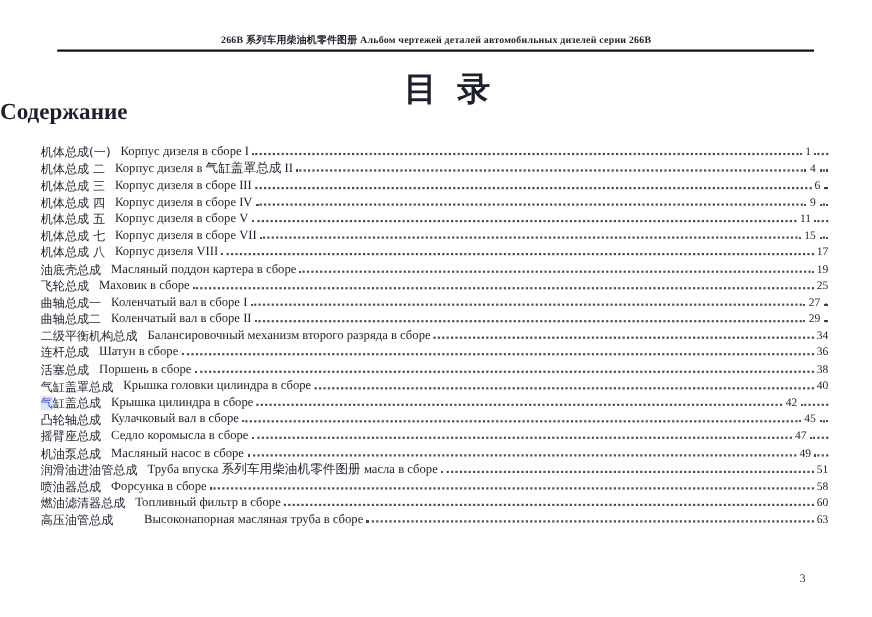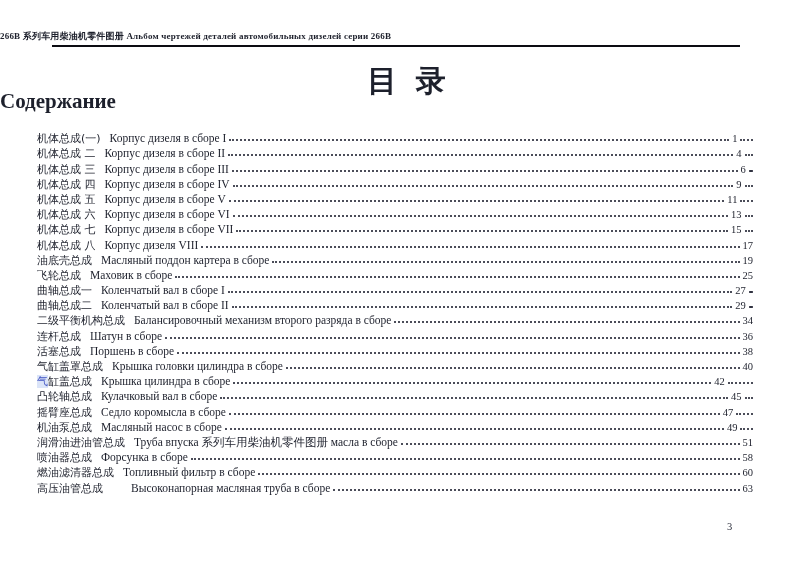--- a/index.html
+++ b/index.html
@@ -2,21 +2,21 @@
 <html><head>
 <meta charset="utf-8">
 <style>
   html,body{margin:0;padding:0;}
   body{
     width:793px;height:561px;background:#ffffff;position:relative;overflow:hidden;
     color:#1d202c;font-family:"Liberation Serif",serif;
     -webkit-font-smoothing:antialiased;
   }
   .header-text{
-    position:absolute;top:30px;left:0;width:100%;
+    position:absolute;top:30px;left:0;width:100%;text-align:center;
     font-size:9px;font-weight:bold;letter-spacing:.2px;
     font-family:"Liberation Serif",serif;
   }
   .header-rule{
     position:absolute;top:45px;left:52px;width:688px;height:2px;background:#0c0c12;
   }
   .title-zh{
     position:absolute;top:61px;left:0;width:100%;text-align:center;
     font-size:30px;font-weight:bold;letter-spacing:4px;
     font-family:"DejaVu Sans",sans-serif;
@@ -73,21 +73,21 @@
   <div class="toc-row">
     <span class="zh"><span class="zh-rest">机体总成(一)</span></span>
     <span class="ru">Корпус дизеля в сборе I</span>
     <span class="leader"></span>
     <span class="pagenum">1</span>
     <span class="tail" style="width: 12.6px;"></span>
   </div>
 
   <div class="toc-row">
     <span class="zh"><span class="zh-rest">机体总成 二</span></span>
-    <span class="ru">Корпус дизеля в сборе II</span>
+    <span class="ru">Корпус дизеля в 气缸盖罩总成 II</span>
     <span class="leader"></span>
     <span class="pagenum">4</span>
     <span class="tail" style="width: 8.4px;"></span>
   </div>
 
   <div class="toc-row">
     <span class="zh"><span class="zh-rest">机体总成 三</span></span>
     <span class="ru">Корпус дизеля в сборе III</span>
     <span class="leader"></span>
     <span class="pagenum">6</span>
@@ -103,27 +103,20 @@
   </div>
 
   <div class="toc-row">
     <span class="zh"><span class="zh-rest">机体总成 五</span></span>
     <span class="ru">Корпус дизеля в сборе V</span>
     <span class="leader"></span>
     <span class="pagenum">11</span>
     <span class="tail" style="width: 12.6px;"></span>
   </div>
 
-  <div class="toc-row">
-    <span class="zh"><span class="zh-rest">机体总成 六</span></span>
-    <span class="ru">Корпус дизеля в сборе VI</span>
-    <span class="leader"></span>
-    <span class="pagenum">13</span>
-    <span class="tail" style="width: 8.4px;"></span>
-  </div>
 
   <div class="toc-row">
     <span class="zh"><span class="zh-rest">机体总成 七</span></span>
     <span class="ru">Корпус дизеля в сборе VII</span>
     <span class="leader"></span>
     <span class="pagenum">15</span>
     <span class="tail" style="width: 8.4px;"></span>
   </div>
 
   <div class="toc-row">

